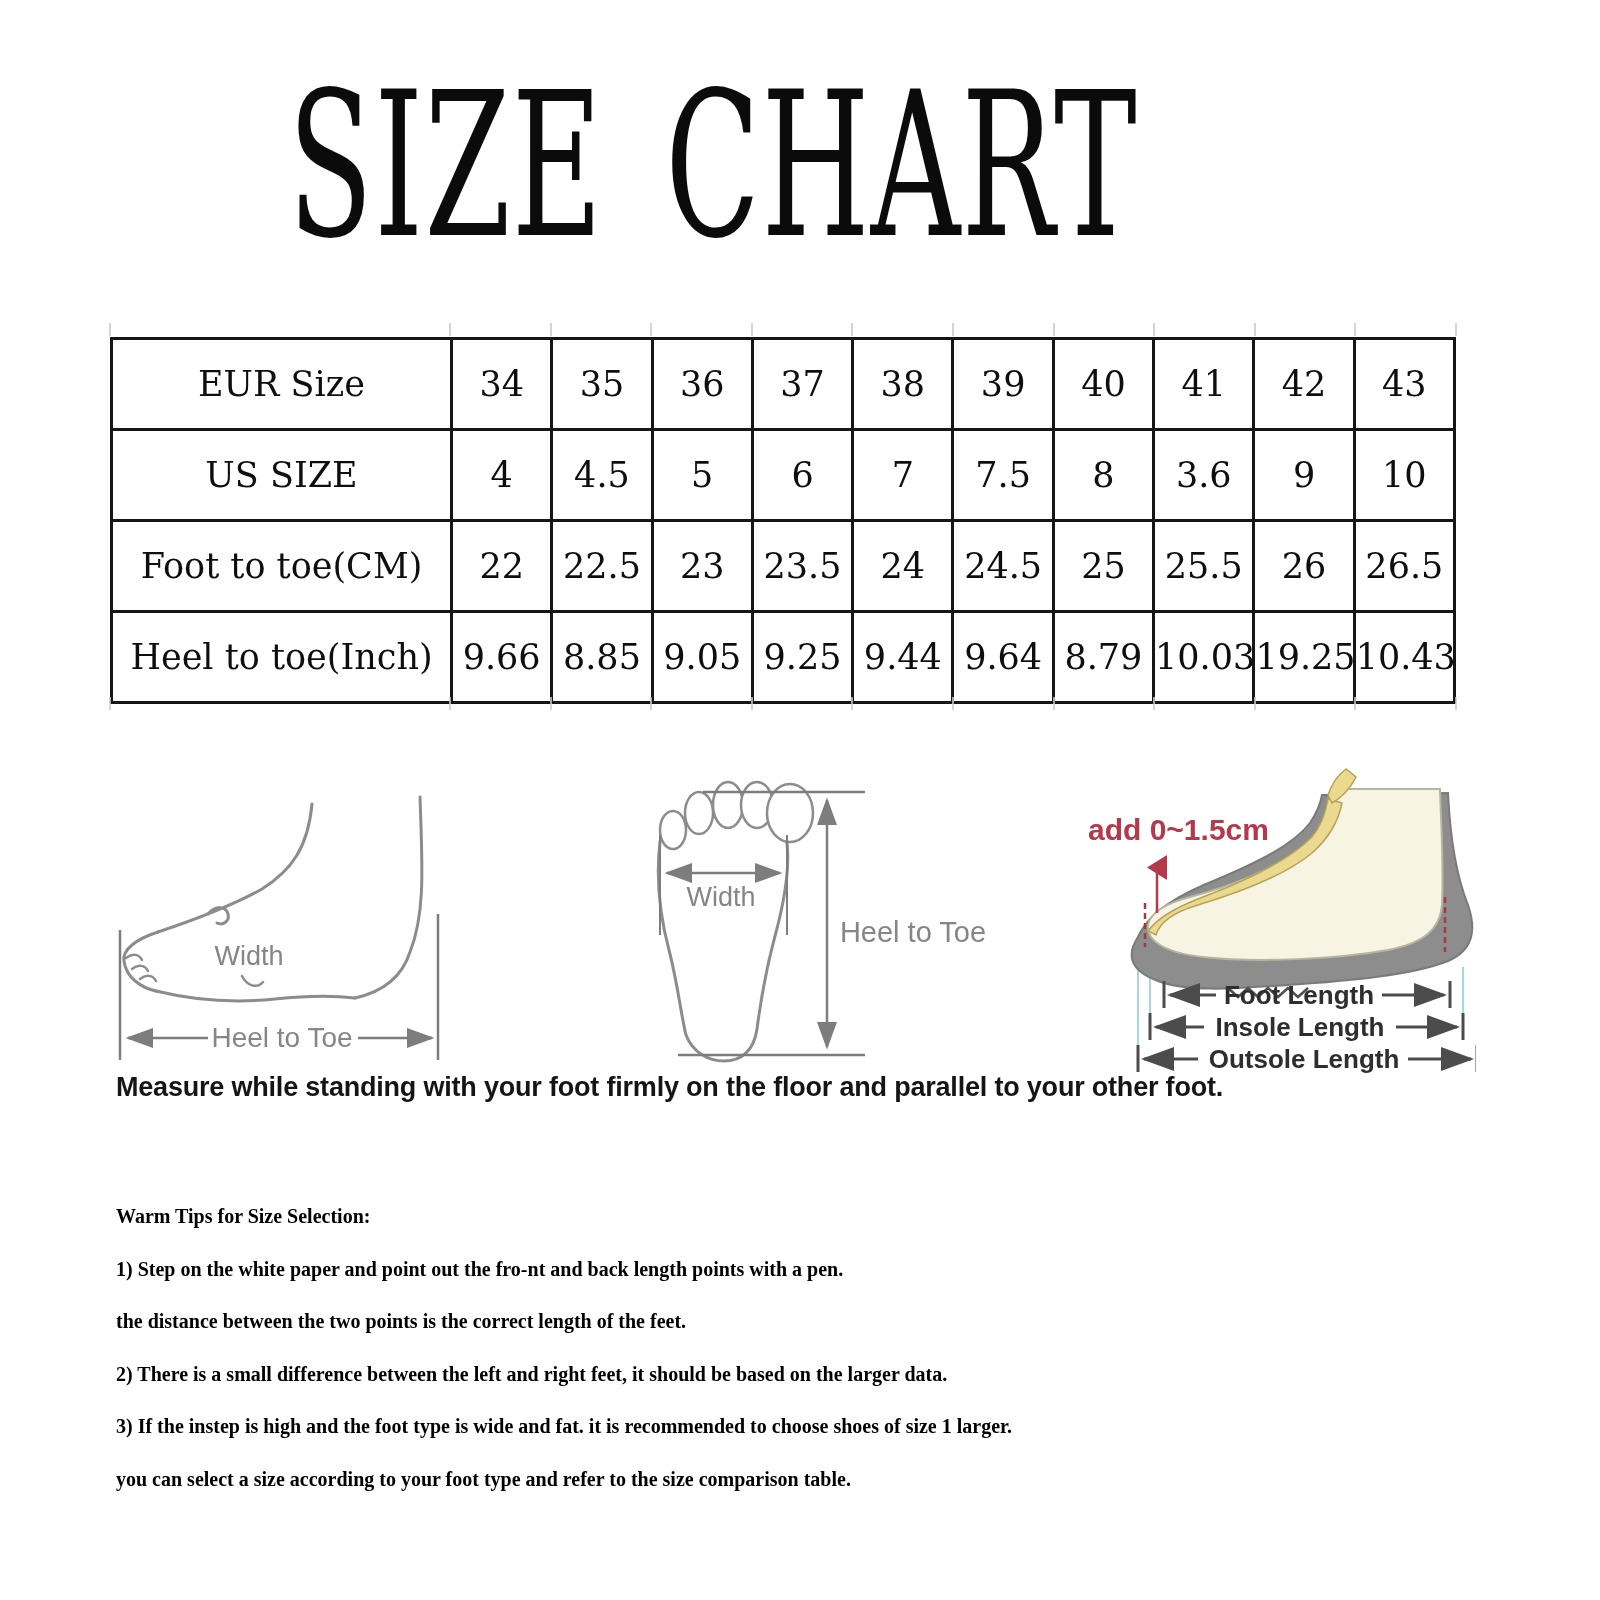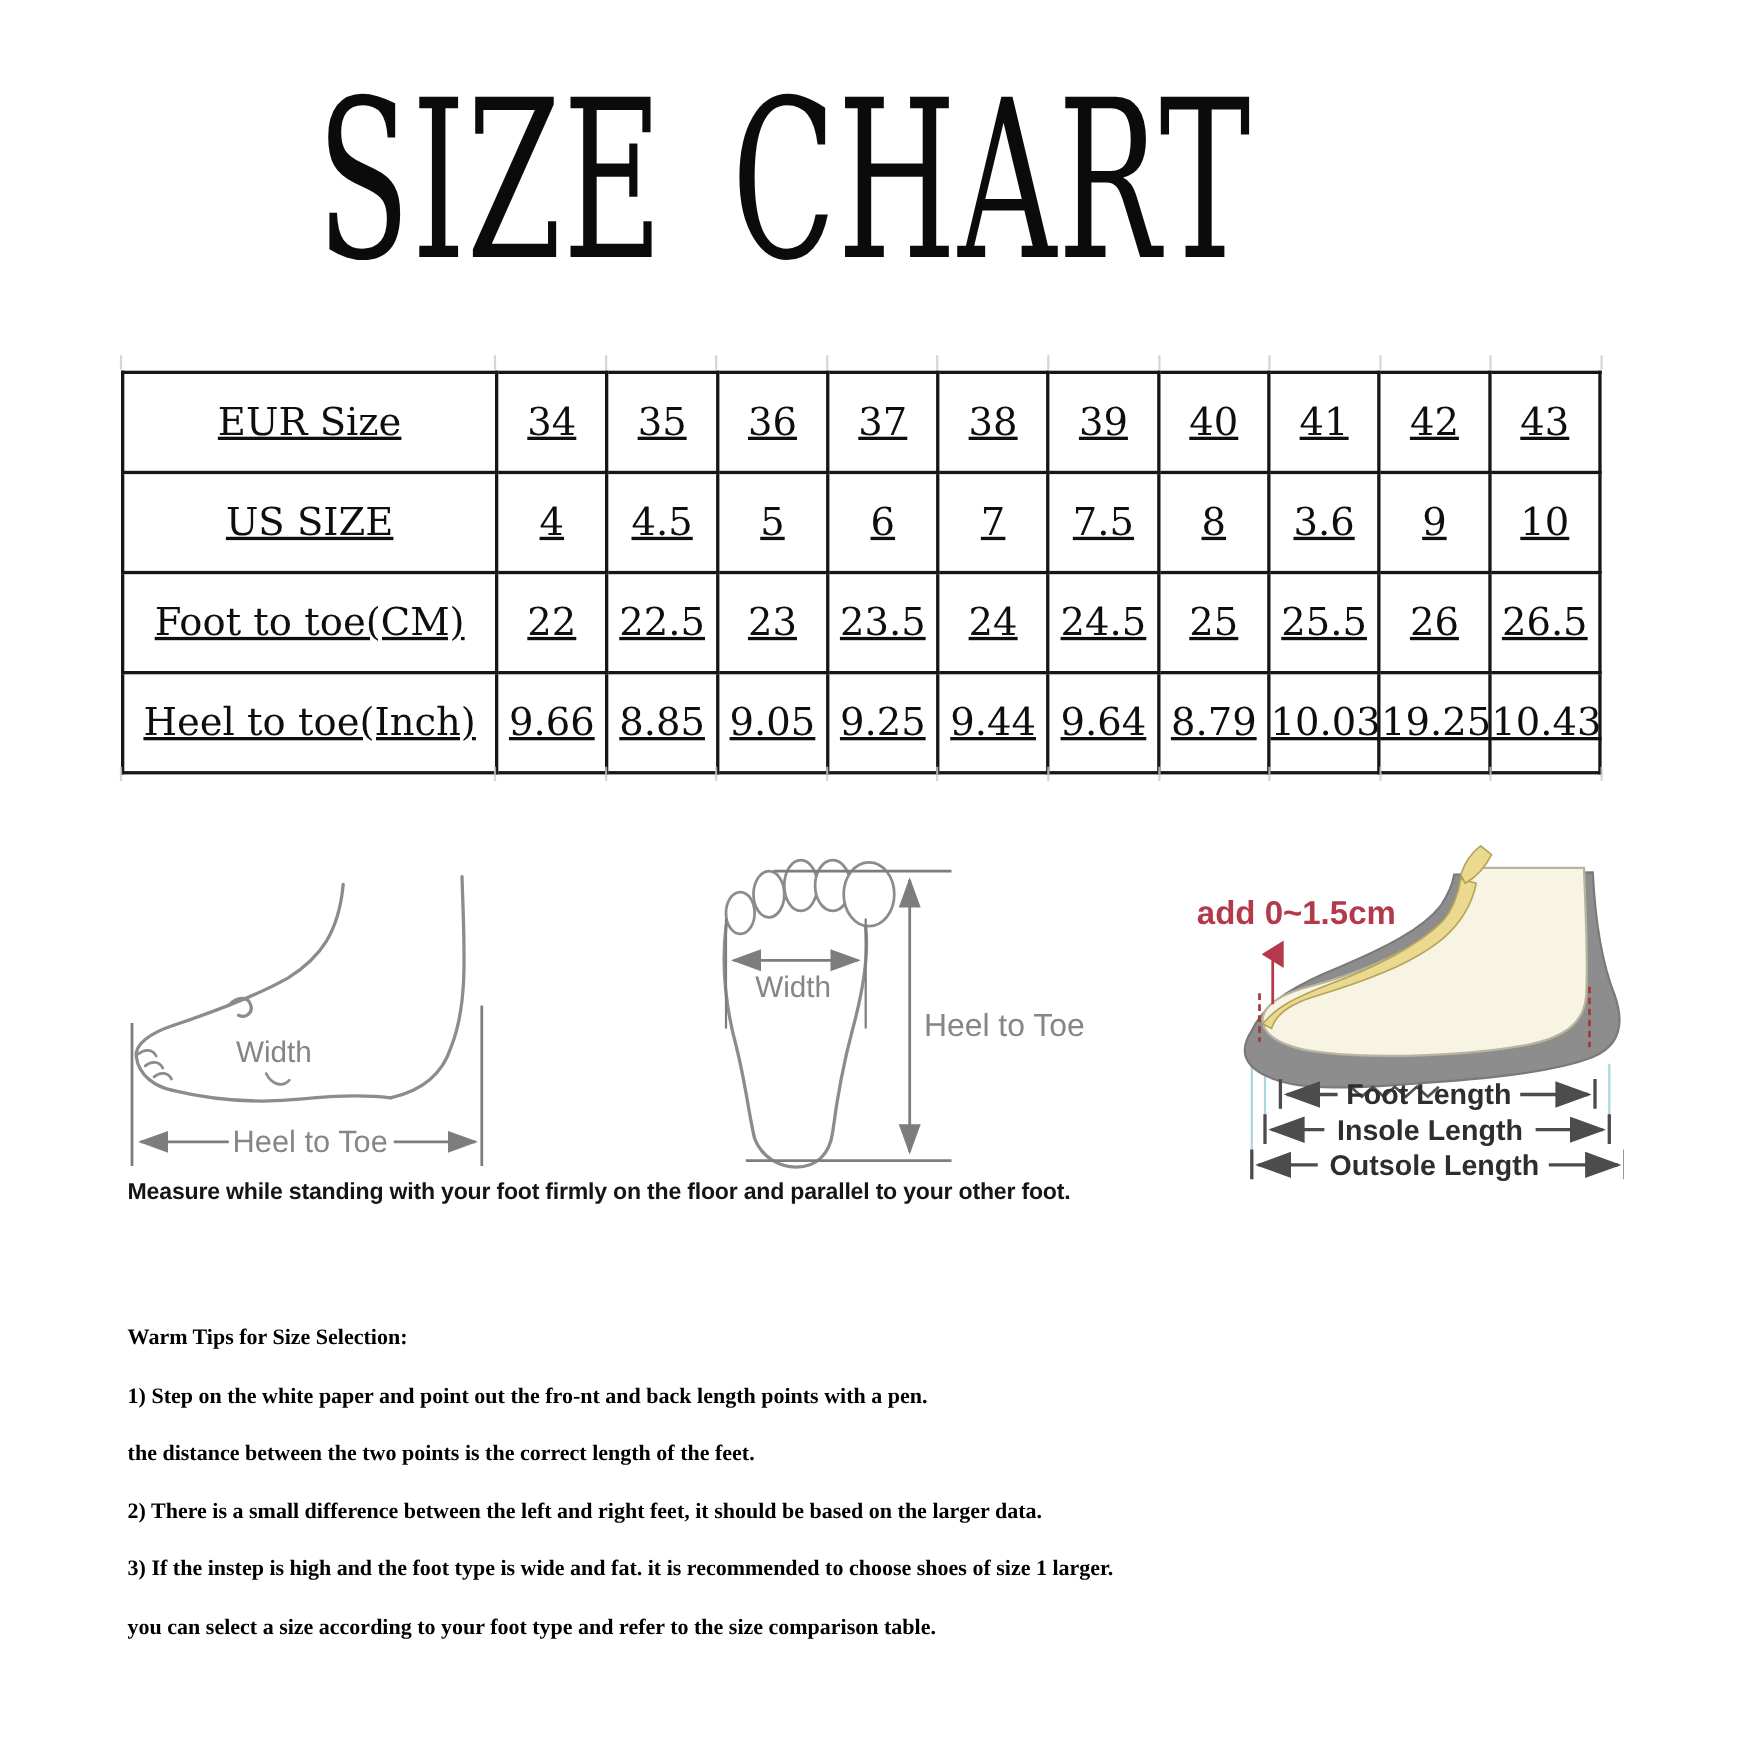--- a/index.html
+++ b/index.html
@@ -5,26 +5,26 @@
   html,body{margin:0;padding:0;background:#fff;}
   .page{position:relative;width:1476px;height:1600px;background:#ffffff;overflow:hidden;
         font-family:"DejaVu Serif",serif;color:#111;}
   .title{position:absolute;top:58px;left:0;width:100%;text-align:center;
          font-size:200px;line-height:215px;letter-spacing:2px;word-spacing:34px;
          white-space:nowrap;transform:translateX(-25px) scaleX(.62);transform-origin:50% 50%;
          font-family:"DejaVu Serif",serif;color:#0b0b0b;}
   table.size{position:absolute;left:110px;top:337px;width:1346px;border-collapse:collapse;
          table-layout:fixed;font-size:35px;color:#0e0e0e;}
   table.size td{border:3px solid #161616;text-align:center;height:88px;padding:0;
-         font-family:"DejaVu Serif",serif;text-decoration:underline;}
+         font-family:"DejaVu Serif",serif;}
   col.labcol{width:340px;}
   .tick{position:absolute;width:2px;height:13px;background:#cbcbcb;opacity:.8;}
   .diagram{position:absolute;}
   .note{position:absolute;left:116px;top:1072px;font-family:"Liberation Sans",sans-serif;
-        font-weight:bold;font-size:21px;letter-spacing:-.2px;color:#151515;white-space:nowrap;}
+        font-weight:bold;font-size:27px;letter-spacing:-.2px;color:#151515;white-space:nowrap;}
   .tips{position:absolute;left:116px;top:1190px;font-family:"Liberation Serif",serif;
         font-weight:bold;font-size:20px;line-height:52.5px;color:#000;}
   .tips p{margin:0;white-space:nowrap;}
   svg text{font-family:"Liberation Sans",sans-serif;}
   .dimtext{fill:#868686;}
   .lentext{fill:#2e2e2e;font-weight:bold;}
 </style>
 </head>
 <body>
 

